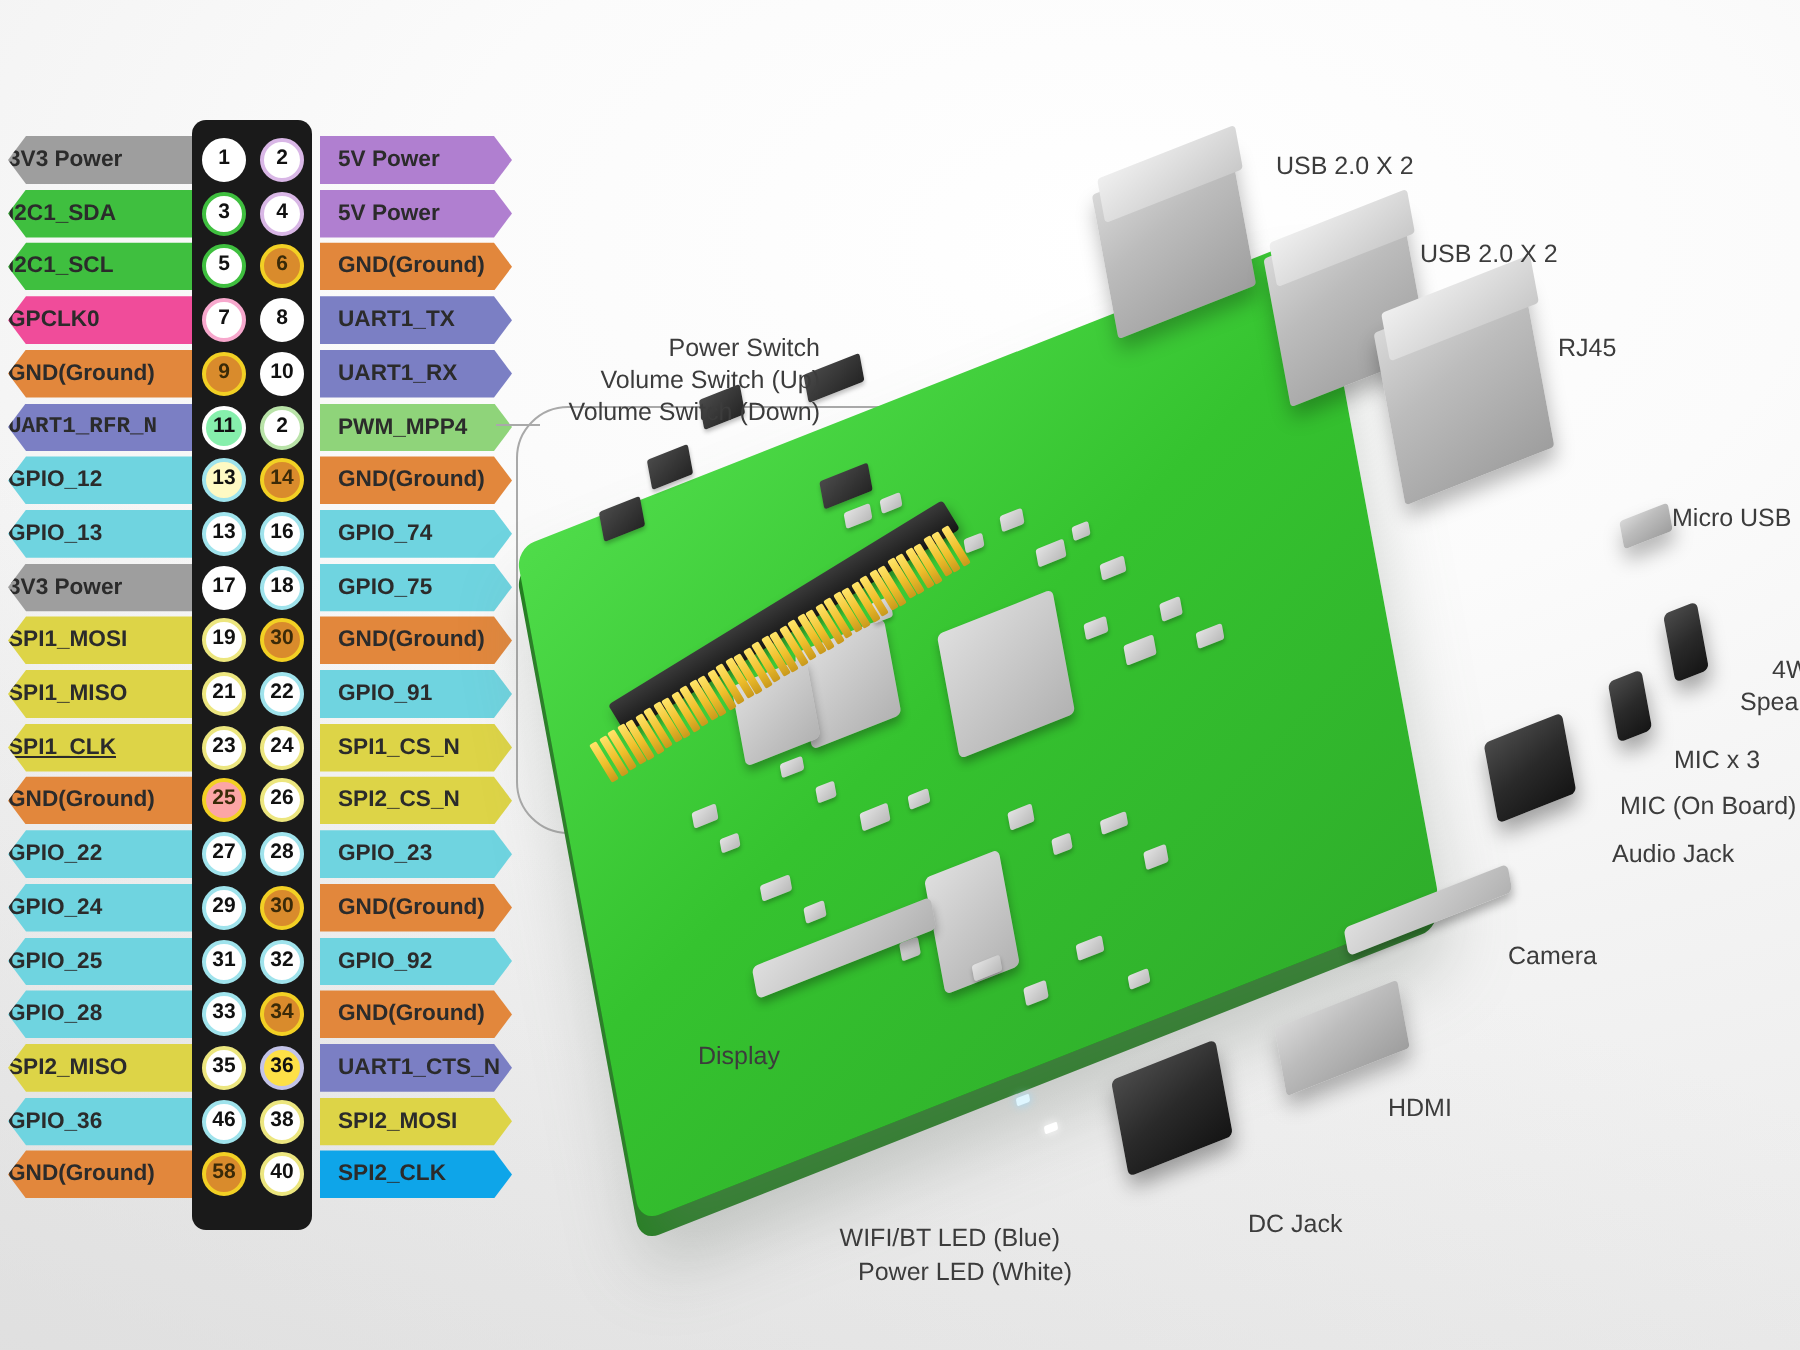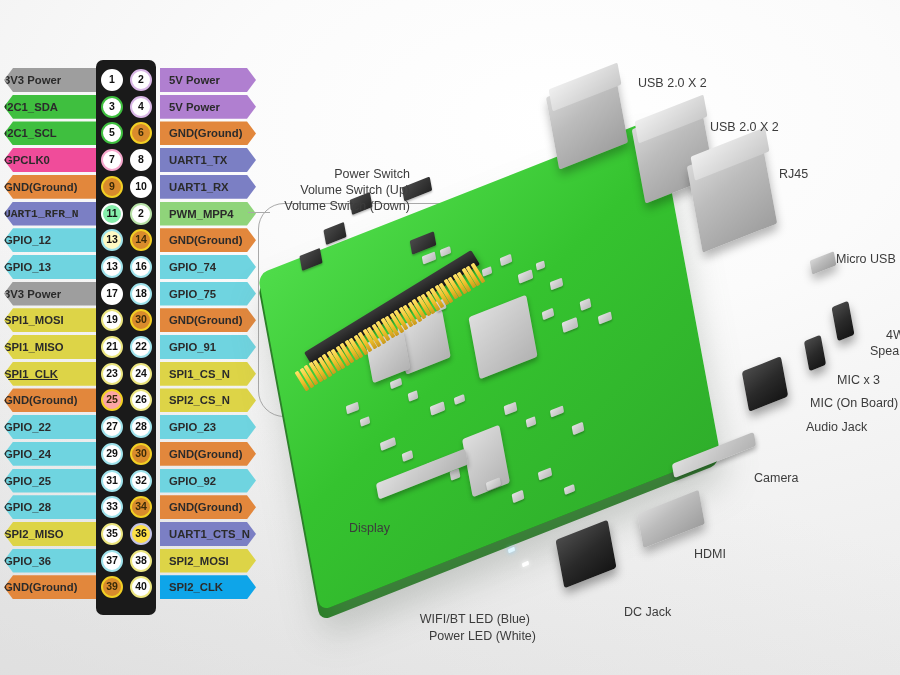--- a/index.html
+++ b/index.html
@@ -245,27 +245,27 @@
         <div class="lbl right" style="background: rgb(226, 135, 60);">GND(Ground)</div>
       </div>
       <div class="pin-row" style="top: 521.9px;">
         <div class="lbl left" style="background: rgb(221, 212, 71);">SPI2_MISO</div>
         <div class="pin odd" style="border-color: rgb(236, 230, 127); background: rgb(255, 255, 255);">35</div>
         <div class="pin even" style="border-color: rgb(195, 195, 232); background: #fde047;">36</div>
         <div class="lbl right" style="background: rgb(123, 127, 196);">UART1_CTS_N</div>
       </div>
       <div class="pin-row" style="top: 548.6px;">
         <div class="lbl left" style="background: rgb(111, 212, 224);">GPIO_36</div>
-        <div class="pin odd" style="border-color: rgb(159, 227, 236); background: rgb(255, 255, 255);">37</div>
+        <div class="pin odd" style="border-color: rgb(159, 227, 236); background: rgb(255, 255, 255);">46</div>
         <div class="pin even" style="border-color: rgb(236, 230, 127); background: rgb(255, 255, 255);">38</div>
         <div class="lbl right" style="background: rgb(221, 212, 71);">SPI2_MOSI</div>
       </div>
       <div class="pin-row" style="top: 575.3px;">
         <div class="lbl left" style="background: rgb(226, 135, 60);">GND(Ground)</div>
-        <div class="pin odd" style="border-color: rgb(242, 208, 36); background: rgb(217, 139, 44); color: rgb(58, 42, 8);">39</div>
+        <div class="pin odd" style="border-color: rgb(242, 208, 36); background: rgb(217, 139, 44); color: rgb(58, 42, 8);">58</div>
         <div class="pin even" style="border-color: rgb(236, 230, 127); background: rgb(255, 255, 255);">40</div>
         <div class="lbl right" style="background: #0ea5e9;">SPI2_CLK</div>
       </div>
     </div>
 </div>
 
 <div id="scene">
 
   <div id="callout"></div>
   <div id="callout-leader"></div>

